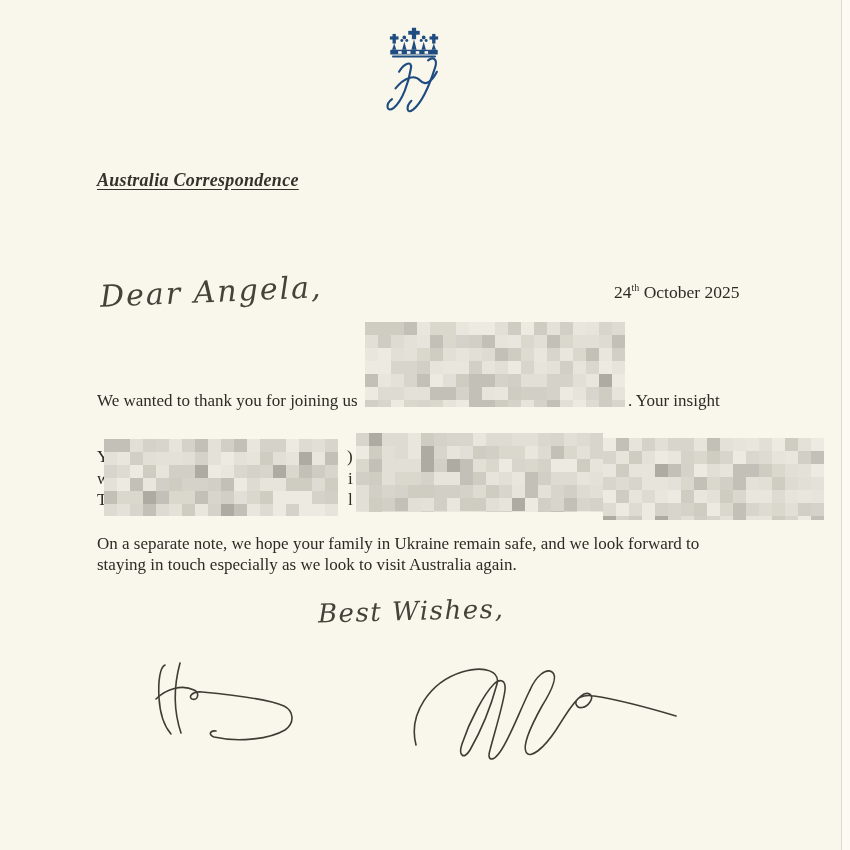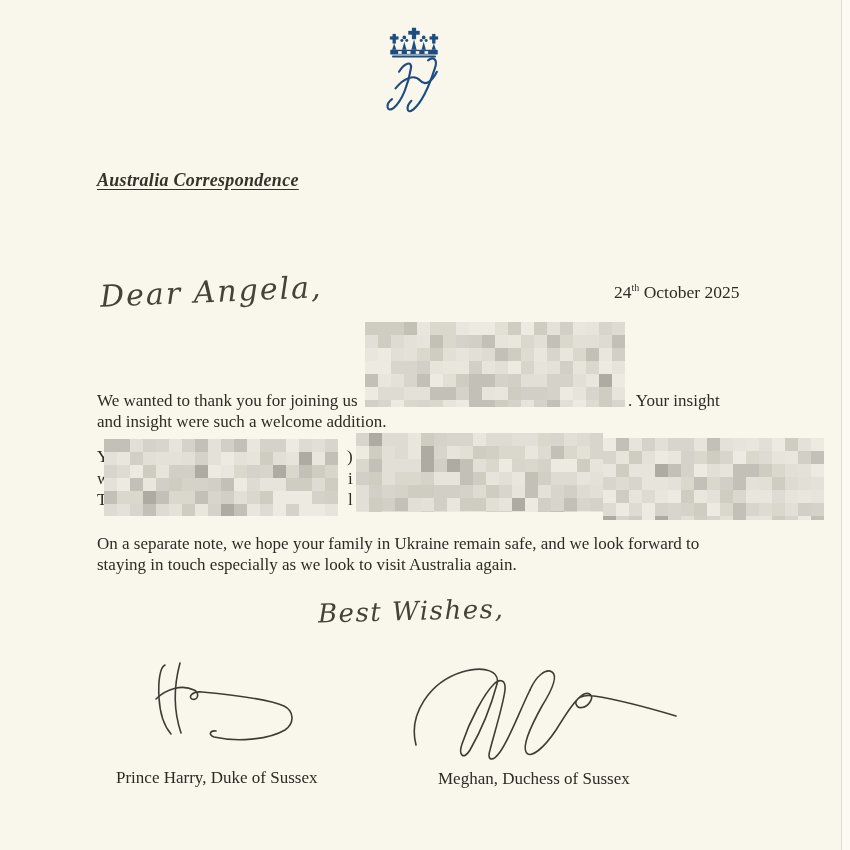--- a/index.html
+++ b/index.html
@@ -89,21 +89,20 @@
   </svg>
 
   <div class="abs heading" style="left:97px;top:170px;">Australia Correspondence</div>
 
   <div class="abs dateline" style="left:614px;top:234px;margin-top:48px;"><span>24</span><sup>th</sup><span> October 2025</span></div>
 
   <div class="abs hand salutation" style="left:100px;top:274px;">Dear Angela,</div>
 
   <div class="abs body-text" style="left:97px;top:390px;">We wanted to thank you for joining us</div>
   <div class="abs body-text" style="left:628px;top:390px;">. Your insight</div>
-  <div class="abs body-text" style="left:97px;top:411px;">and insight were such a welcome addition.</div>
 
   <div class="abs body-text frag" style="left:97px;top:446px;">Y</div>
   <div class="abs body-text frag" style="left:97px;top:468px;">w</div>
   <div class="abs body-text frag" style="left:97px;top:489px;">T</div>
   <div class="abs body-text frag" style="left:347px;top:446px;">)</div>
   <div class="abs body-text frag" style="left:348px;top:468px;">i</div>
   <div class="abs body-text frag" style="left:348px;top:489px;">l</div>
 
   <div class="abs pix" style="left:365px;top:322px;width:263px;height:85px;"><span style="width: 13px; height: 13px; background: rgb(207, 204, 194);"></span><span style="width: 13px; height: 13px; background: rgb(207, 204, 194);"></span><span style="width: 13px; height: 13px; background: rgb(207, 204, 194);"></span><span style="width: 13px; height: 13px; background: rgb(195, 193, 183);"></span><span style="width: 13px; height: 13px; background: rgb(233, 231, 221);"></span><span style="width: 13px; height: 13px; background: rgb(218, 215, 205);"></span><span style="width: 13px; height: 13px; background: rgb(218, 215, 205);"></span><span style="width: 13px; height: 13px; background: rgb(233, 231, 221);"></span><span style="width: 13px; height: 13px; background: rgb(237, 235, 225);"></span><span style="width: 13px; height: 13px; background: rgb(237, 235, 225);"></span><span style="width: 13px; height: 13px; background: rgb(226, 224, 214);"></span><span style="width: 13px; height: 13px; background: rgb(207, 204, 194);"></span><span style="width: 13px; height: 13px; background: rgb(237, 235, 225);"></span><span style="width: 13px; height: 13px; background: rgb(207, 204, 194);"></span><span style="width: 13px; height: 13px; background: rgb(228, 226, 216);"></span><span style="width: 13px; height: 13px; background: rgb(210, 208, 198);"></span><span style="width: 13px; height: 13px; background: rgb(233, 231, 221);"></span><span style="width: 13px; height: 13px; background: rgb(231, 229, 219);"></span><span style="width: 13px; height: 13px; background: rgb(216, 214, 204);"></span><span style="width: 13px; height: 13px; background: rgb(222, 220, 210);"></span><span style="width: 13px; height: 13px; background: rgb(226, 224, 214);"></span><span style="width: 13px; height: 13px; background: rgb(207, 204, 194);"></span><span style="width: 13px; height: 13px; background: rgb(222, 220, 210);"></span><span style="width: 13px; height: 13px; background: rgb(228, 226, 216);"></span><span style="width: 13px; height: 13px; background: rgb(231, 229, 219);"></span><span style="width: 13px; height: 13px; background: rgb(195, 193, 183);"></span><span style="width: 13px; height: 13px; background: rgb(218, 215, 205);"></span><span style="width: 13px; height: 13px; background: rgb(213, 211, 201);"></span><span style="width: 13px; height: 13px; background: rgb(210, 208, 198);"></span><span style="width: 13px; height: 13px; background: rgb(195, 193, 183);"></span><span style="width: 13px; height: 13px; background: rgb(231, 229, 219);"></span><span style="width: 13px; height: 13px; background: rgb(233, 231, 221);"></span><span style="width: 13px; height: 13px; background: rgb(218, 215, 205);"></span><span style="width: 13px; height: 13px; background: rgb(226, 224, 214);"></span><span style="width: 13px; height: 13px; background: rgb(195, 193, 183);"></span><span style="width: 13px; height: 13px; background: rgb(218, 215, 205);"></span><span style="width: 13px; height: 13px; background: rgb(226, 224, 214);"></span><span style="width: 13px; height: 13px; background: rgb(226, 224, 214);"></span><span style="width: 13px; height: 13px; background: rgb(222, 220, 210);"></span><span style="width: 13px; height: 13px; background: rgb(195, 193, 183);"></span><span style="width: 13px; height: 13px; background: rgb(233, 231, 221);"></span><span style="width: 13px; height: 13px; background: rgb(237, 235, 225);"></span><span style="width: 13px; height: 13px; background: rgb(226, 224, 214);"></span><span style="width: 13px; height: 13px; background: rgb(228, 226, 216);"></span><span style="width: 13px; height: 13px; background: rgb(218, 215, 205);"></span><span style="width: 13px; height: 13px; background: rgb(207, 204, 194);"></span><span style="width: 13px; height: 13px; background: rgb(226, 224, 214);"></span><span style="width: 13px; height: 13px; background: rgb(231, 229, 219);"></span><span style="width: 13px; height: 13px; background: rgb(226, 224, 214);"></span><span style="width: 13px; height: 13px; background: rgb(222, 220, 210);"></span><span style="width: 13px; height: 13px; background: rgb(195, 193, 183);"></span><span style="width: 13px; height: 13px; background: rgb(207, 204, 194);"></span><span style="width: 13px; height: 13px; background: rgb(222, 220, 210);"></span><span style="width: 13px; height: 13px; background: rgb(233, 231, 221);"></span><span style="width: 13px; height: 13px; background: rgb(216, 214, 204);"></span><span style="width: 13px; height: 13px; background: rgb(233, 231, 221);"></span><span style="width: 13px; height: 13px; background: rgb(218, 215, 205);"></span><span style="width: 13px; height: 13px; background: rgb(195, 193, 183);"></span><span style="width: 13px; height: 13px; background: rgb(233, 231, 221);"></span><span style="width: 13px; height: 13px; background: rgb(210, 208, 198);"></span><span style="width: 13px; height: 13px; background: rgb(237, 235, 225);"></span><span style="width: 13px; height: 13px; background: rgb(237, 235, 225);"></span><span style="width: 13px; height: 13px; background: rgb(216, 214, 204);"></span><span style="width: 13px; height: 13px; background: rgb(216, 214, 204);"></span><span style="width: 13px; height: 13px; background: rgb(210, 208, 198);"></span><span style="width: 13px; height: 13px; background: rgb(231, 229, 219);"></span><span style="width: 13px; height: 13px; background: rgb(233, 231, 221);"></span><span style="width: 13px; height: 13px; background: rgb(233, 231, 221);"></span><span style="width: 13px; height: 13px; background: rgb(210, 208, 198);"></span><span style="width: 13px; height: 13px; background: rgb(231, 229, 219);"></span><span style="width: 13px; height: 13px; background: rgb(226, 224, 214);"></span><span style="width: 13px; height: 13px; background: rgb(237, 235, 225);"></span><span style="width: 13px; height: 13px; background: rgb(216, 214, 204);"></span><span style="width: 13px; height: 13px; background: rgb(231, 229, 219);"></span><span style="width: 13px; height: 13px; background: rgb(228, 226, 216);"></span><span style="width: 13px; height: 13px; background: rgb(210, 208, 198);"></span><span style="width: 13px; height: 13px; background: rgb(231, 229, 219);"></span><span style="width: 13px; height: 13px; background: rgb(218, 215, 205);"></span><span style="width: 13px; height: 13px; background: rgb(237, 235, 225);"></span><span style="width: 13px; height: 13px; background: rgb(231, 229, 219);"></span><span style="width: 13px; height: 13px; background: rgb(195, 193, 183);"></span><span style="width: 13px; height: 13px; background: rgb(233, 231, 221);"></span><span style="width: 13px; height: 13px; background: rgb(228, 226, 216);"></span><span style="width: 13px; height: 13px; background: rgb(216, 214, 204);"></span><span style="width: 13px; height: 13px; background: rgb(195, 193, 183);"></span><span style="width: 13px; height: 13px; background: rgb(237, 235, 225);"></span><span style="width: 13px; height: 13px; background: rgb(226, 224, 214);"></span><span style="width: 13px; height: 13px; background: rgb(207, 204, 194);"></span><span style="width: 13px; height: 13px; background: rgb(195, 193, 183);"></span><span style="width: 13px; height: 13px; background: rgb(195, 193, 183);"></span><span style="width: 13px; height: 13px; background: rgb(213, 211, 201);"></span><span style="width: 13px; height: 13px; background: rgb(210, 208, 198);"></span><span style="width: 13px; height: 13px; background: rgb(226, 224, 214);"></span><span style="width: 13px; height: 13px; background: rgb(226, 224, 214);"></span><span style="width: 13px; height: 13px; background: rgb(213, 211, 201);"></span><span style="width: 13px; height: 13px; background: rgb(213, 211, 201);"></span><span style="width: 13px; height: 13px; background: rgb(226, 224, 214);"></span><span style="width: 13px; height: 13px; background: rgb(233, 231, 221);"></span><span style="width: 13px; height: 13px; background: rgb(174, 172, 162);"></span><span style="width: 13px; height: 13px; background: rgb(237, 235, 225);"></span><span style="width: 13px; height: 13px; background: rgb(237, 235, 225);"></span><span style="width: 13px; height: 13px; background: rgb(222, 220, 210);"></span><span style="width: 13px; height: 13px; background: rgb(222, 220, 210);"></span><span style="width: 13px; height: 13px; background: rgb(228, 226, 216);"></span><span style="width: 13px; height: 13px; background: rgb(228, 226, 216);"></span><span style="width: 13px; height: 13px; background: rgb(195, 193, 183);"></span><span style="width: 13px; height: 13px; background: rgb(195, 193, 183);"></span><span style="width: 13px; height: 13px; background: rgb(213, 211, 201);"></span><span style="width: 13px; height: 13px; background: rgb(195, 193, 183);"></span><span style="width: 13px; height: 13px; background: rgb(231, 229, 219);"></span><span style="width: 13px; height: 13px; background: rgb(233, 231, 221);"></span><span style="width: 13px; height: 13px; background: rgb(207, 204, 194);"></span><span style="width: 13px; height: 13px; background: rgb(210, 208, 198);"></span><span style="width: 13px; height: 13px; background: rgb(210, 208, 198);"></span><span style="width: 13px; height: 13px; background: rgb(213, 211, 201);"></span><span style="width: 13px; height: 13px; background: rgb(237, 235, 225);"></span><span style="width: 13px; height: 13px; background: rgb(231, 229, 219);"></span><span style="width: 13px; height: 13px; background: rgb(216, 214, 204);"></span><span style="width: 13px; height: 13px; background: rgb(207, 204, 194);"></span><span style="width: 13px; height: 13px; background: rgb(231, 229, 219);"></span><span style="width: 13px; height: 13px; background: rgb(210, 208, 198);"></span><span style="width: 13px; height: 13px; background: rgb(216, 214, 204);"></span><span style="width: 13px; height: 13px; background: rgb(237, 235, 225);"></span><span style="width: 13px; height: 13px; background: rgb(218, 215, 205);"></span><span style="width: 13px; height: 13px; background: rgb(216, 214, 204);"></span><span style="width: 13px; height: 13px; background: rgb(218, 215, 205);"></span><span style="width: 13px; height: 13px; background: rgb(231, 229, 219);"></span><span style="width: 13px; height: 13px; background: rgb(237, 235, 225);"></span><span style="width: 13px; height: 13px; background: rgb(195, 193, 183);"></span><span style="width: 13px; height: 13px; background: rgb(195, 193, 183);"></span><span style="width: 13px; height: 13px; background: rgb(207, 204, 194);"></span><span style="width: 13px; height: 13px; background: rgb(213, 211, 201);"></span><span style="width: 13px; height: 13px; background: rgb(231, 229, 219);"></span><span style="width: 13px; height: 13px; background: rgb(213, 211, 201);"></span><span style="width: 13px; height: 13px; background: rgb(195, 193, 183);"></span><span style="width: 13px; height: 13px; background: rgb(226, 224, 214);"></span><span style="width: 13px; height: 13px; background: rgb(237, 235, 225);"></span><span style="width: 13px; height: 13px; background: rgb(222, 220, 210);"></span><span style="width: 13px; height: 13px; background: rgb(207, 204, 194);"></span><span style="width: 13px; height: 13px; background: rgb(216, 214, 204);"></span></div>
   <div class="abs pix" style="left:104px;top:439px;width:245px;height:77px;"><span style="width: 13px; height: 13px; background: rgb(195, 193, 183);"></span><span style="width: 13px; height: 13px; background: rgb(195, 193, 183);"></span><span style="width: 13px; height: 13px; background: rgb(226, 224, 214);"></span><span style="width: 13px; height: 13px; background: rgb(213, 211, 201);"></span><span style="width: 13px; height: 13px; background: rgb(216, 214, 204);"></span><span style="width: 13px; height: 13px; background: rgb(231, 229, 219);"></span><span style="width: 13px; height: 13px; background: rgb(213, 211, 201);"></span><span style="width: 13px; height: 13px; background: rgb(195, 193, 183);"></span><span style="width: 13px; height: 13px; background: rgb(228, 226, 216);"></span><span style="width: 13px; height: 13px; background: rgb(210, 208, 198);"></span><span style="width: 13px; height: 13px; background: rgb(195, 193, 183);"></span><span style="width: 13px; height: 13px; background: rgb(233, 231, 221);"></span><span style="width: 13px; height: 13px; background: rgb(213, 211, 201);"></span><span style="width: 13px; height: 13px; background: rgb(213, 211, 201);"></span><span style="width: 13px; height: 13px; background: rgb(237, 235, 225);"></span><span style="width: 13px; height: 13px; background: rgb(222, 220, 210);"></span><span style="width: 13px; height: 13px; background: rgb(226, 224, 214);"></span><span style="width: 13px; height: 13px; background: rgb(216, 214, 204);"></span><span style="width: 13px; height: 13px; background: rgb(228, 226, 216);"></span><span style="width: 13px; height: 13px; background: rgb(233, 231, 221);"></span><span style="width: 13px; height: 13px; background: rgb(210, 208, 198);"></span><span style="width: 13px; height: 13px; background: rgb(226, 224, 214);"></span><span style="width: 13px; height: 13px; background: rgb(228, 226, 216);"></span><span style="width: 13px; height: 13px; background: rgb(228, 226, 216);"></span><span style="width: 13px; height: 13px; background: rgb(226, 224, 214);"></span><span style="width: 13px; height: 13px; background: rgb(213, 211, 201);"></span><span style="width: 13px; height: 13px; background: rgb(228, 226, 216);"></span><span style="width: 13px; height: 13px; background: rgb(237, 235, 225);"></span><span style="width: 13px; height: 13px; background: rgb(228, 226, 216);"></span><span style="width: 13px; height: 13px; background: rgb(231, 229, 219);"></span><span style="width: 13px; height: 13px; background: rgb(207, 204, 194);"></span><span style="width: 13px; height: 13px; background: rgb(226, 224, 214);"></span><span style="width: 13px; height: 13px; background: rgb(231, 229, 219);"></span><span style="width: 13px; height: 13px; background: rgb(174, 172, 162);"></span><span style="width: 13px; height: 13px; background: rgb(233, 231, 221);"></span><span style="width: 13px; height: 13px; background: rgb(195, 193, 183);"></span><span style="width: 13px; height: 13px; background: rgb(216, 214, 204);"></span><span style="width: 13px; height: 13px; background: rgb(222, 220, 210);"></span><span style="width: 13px; height: 13px; background: rgb(237, 235, 225);"></span><span style="width: 13px; height: 13px; background: rgb(207, 204, 194);"></span><span style="width: 13px; height: 13px; background: rgb(231, 229, 219);"></span><span style="width: 13px; height: 13px; background: rgb(210, 208, 198);"></span><span style="width: 13px; height: 13px; background: rgb(210, 208, 198);"></span><span style="width: 13px; height: 13px; background: rgb(174, 172, 162);"></span><span style="width: 13px; height: 13px; background: rgb(237, 235, 225);"></span><span style="width: 13px; height: 13px; background: rgb(233, 231, 221);"></span><span style="width: 13px; height: 13px; background: rgb(218, 215, 205);"></span><span style="width: 13px; height: 13px; background: rgb(213, 211, 201);"></span><span style="width: 13px; height: 13px; background: rgb(216, 214, 204);"></span><span style="width: 13px; height: 13px; background: rgb(174, 172, 162);"></span><span style="width: 13px; height: 13px; background: rgb(218, 215, 205);"></span><span style="width: 13px; height: 13px; background: rgb(195, 193, 183);"></span><span style="width: 13px; height: 13px; background: rgb(207, 204, 194);"></span><span style="width: 13px; height: 13px; background: rgb(216, 214, 204);"></span><span style="width: 13px; height: 13px; background: rgb(228, 226, 216);"></span><span style="width: 13px; height: 13px; background: rgb(237, 235, 225);"></span><span style="width: 13px; height: 13px; background: rgb(195, 193, 183);"></span><span style="width: 13px; height: 13px; background: rgb(233, 231, 221);"></span><span style="width: 13px; height: 13px; background: rgb(210, 208, 198);"></span><span style="width: 13px; height: 13px; background: rgb(207, 204, 194);"></span><span style="width: 13px; height: 13px; background: rgb(213, 211, 201);"></span><span style="width: 13px; height: 13px; background: rgb(213, 211, 201);"></span><span style="width: 13px; height: 13px; background: rgb(210, 208, 198);"></span><span style="width: 13px; height: 13px; background: rgb(195, 193, 183);"></span><span style="width: 13px; height: 13px; background: rgb(237, 235, 225);"></span><span style="width: 13px; height: 13px; background: rgb(222, 220, 210);"></span><span style="width: 13px; height: 13px; background: rgb(231, 229, 219);"></span><span style="width: 13px; height: 13px; background: rgb(231, 229, 219);"></span><span style="width: 13px; height: 13px; background: rgb(207, 204, 194);"></span><span style="width: 13px; height: 13px; background: rgb(207, 204, 194);"></span><span style="width: 13px; height: 13px; background: rgb(222, 220, 210);"></span><span style="width: 13px; height: 13px; background: rgb(207, 204, 194);"></span><span style="width: 13px; height: 13px; background: rgb(195, 193, 183);"></span><span style="width: 13px; height: 13px; background: rgb(218, 215, 205);"></span><span style="width: 13px; height: 13px; background: rgb(218, 215, 205);"></span><span style="width: 13px; height: 13px; background: rgb(174, 172, 162);"></span><span style="width: 13px; height: 13px; background: rgb(195, 193, 183);"></span><span style="width: 13px; height: 13px; background: rgb(218, 215, 205);"></span><span style="width: 13px; height: 13px; background: rgb(218, 215, 205);"></span><span style="width: 13px; height: 13px; background: rgb(195, 193, 183);"></span><span style="width: 13px; height: 13px; background: rgb(216, 214, 204);"></span><span style="width: 13px; height: 13px; background: rgb(210, 208, 198);"></span><span style="width: 13px; height: 13px; background: rgb(226, 224, 214);"></span><span style="width: 13px; height: 13px; background: rgb(218, 215, 205);"></span><span style="width: 13px; height: 13px; background: rgb(207, 204, 194);"></span><span style="width: 13px; height: 13px; background: rgb(237, 235, 225);"></span><span style="width: 13px; height: 13px; background: rgb(237, 235, 225);"></span><span style="width: 13px; height: 13px; background: rgb(237, 235, 225);"></span><span style="width: 13px; height: 13px; background: rgb(213, 211, 201);"></span><span style="width: 13px; height: 13px; background: rgb(210, 208, 198);"></span><span style="width: 13px; height: 13px; background: rgb(222, 220, 210);"></span><span style="width: 13px; height: 13px; background: rgb(228, 226, 216);"></span><span style="width: 13px; height: 13px; background: rgb(216, 214, 204);"></span><span style="width: 13px; height: 13px; background: rgb(195, 193, 183);"></span><span style="width: 13px; height: 13px; background: rgb(222, 220, 210);"></span><span style="width: 13px; height: 13px; background: rgb(228, 226, 216);"></span><span style="width: 13px; height: 13px; background: rgb(207, 204, 194);"></span><span style="width: 13px; height: 13px; background: rgb(233, 231, 221);"></span><span style="width: 13px; height: 13px; background: rgb(213, 211, 201);"></span><span style="width: 13px; height: 13px; background: rgb(174, 172, 162);"></span><span style="width: 13px; height: 13px; background: rgb(195, 193, 183);"></span><span style="width: 13px; height: 13px; background: rgb(233, 231, 221);"></span><span style="width: 13px; height: 13px; background: rgb(222, 220, 210);"></span><span style="width: 13px; height: 13px; background: rgb(237, 235, 225);"></span><span style="width: 13px; height: 13px; background: rgb(213, 211, 201);"></span><span style="width: 13px; height: 13px; background: rgb(237, 235, 225);"></span><span style="width: 13px; height: 13px; background: rgb(237, 235, 225);"></span><span style="width: 13px; height: 13px; background: rgb(231, 229, 219);"></span></div>
@@ -119,18 +118,16 @@
     <path d="M 27 12 C 22 14, 20 28, 21 45 C 22 62, 27 74, 33 81"></path>
     <path d="M 42 10 C 36 32, 35 56, 43 80"></path>
     <path d="M 18 46 C 28 36, 44 31, 56 37 C 62 40, 60 48, 54 46 C 50 44, 54 38, 64 39 C 96 42, 130 46, 146 53 C 156 58, 157 70, 147 77 C 130 87, 98 89, 76 84 C 70 82, 72 77, 78 78"></path>
   </svg>
 
   <svg class="abs sig" style="left:405px;top:648px;" width="285" height="120" viewBox="0 0 285 120">
     <path d="M 11 97 C 3 66, 25 34, 57 24 C 81 17, 95 24, 92 36 C 85 62, 73 88, 65 102 C 59 112, 53 108, 57 96 C 65 72, 79 46, 89 36 C 95 30, 101 32, 100 42 C 98 58, 89 86, 85 102 C 82 112, 87 115, 95 104 C 105 90, 115 62, 125 42"></path>
     <path d="M 125 42 C 131 28, 141 20, 147 24 C 153 28, 147 42, 137 58 C 127 76, 117 96, 121 104 C 125 112, 139 100, 151 82 C 161 66, 171 50, 179 46 C 185 44, 189 48, 185 54 C 181 60, 173 62, 171 56 C 170 51, 177 46, 189 48 C 215 52, 251 62, 271 68"></path>
   </svg>
 
-  <div class="abs name-label" style="left:116px;top:768px;">Prince Harry, Duke of Sussex</div>
-  <div class="abs name-label" style="left:438px;top:769px;">Meghan, Duchess of Sussex</div>
 
   <div class="abs photo-edge"></div>
 
 </div>
 
 </body></html>

